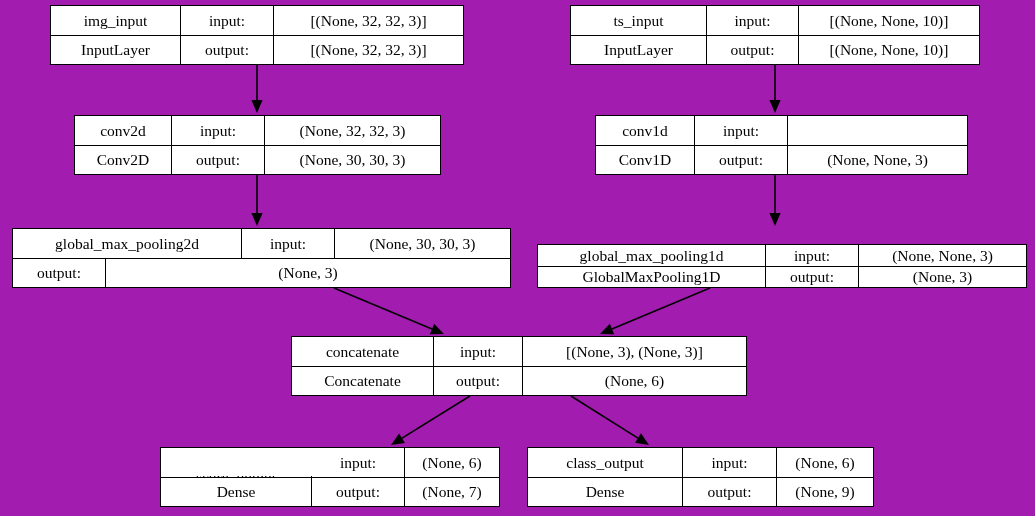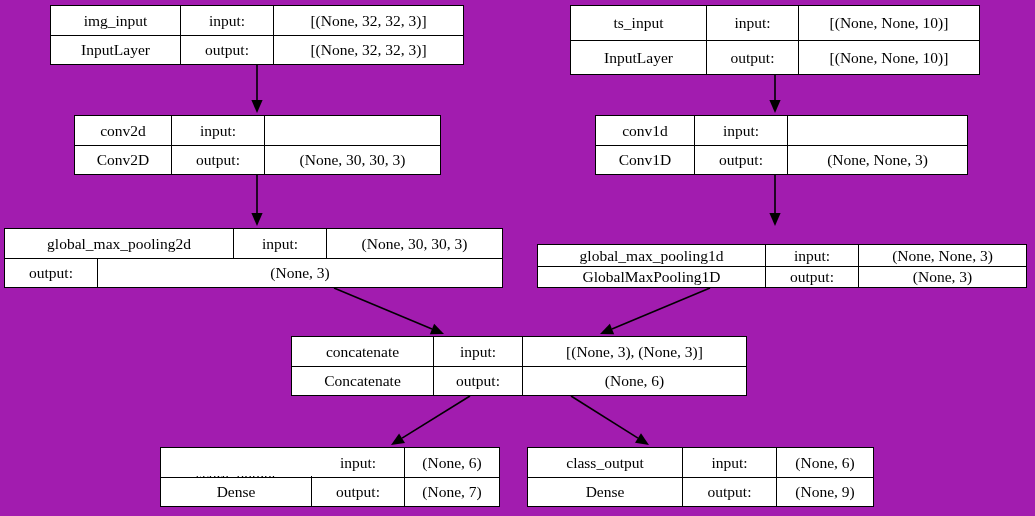--- a/index.html
+++ b/index.html
@@ -102,55 +102,56 @@
           <div class="cell name" style="width: 130px;">img_input</div>
           <div class="cell label" style="width: 93px;">input:</div>
           <div class="cell shape" style="flex: 1 1 auto;">[(None, 32, 32, 3)]</div>
         </div>
         <div class="node-row bottom">
           <div class="cell name" style="width: 130px;">InputLayer</div>
           <div class="cell label" style="width: 93px;">output:</div>
           <div class="cell shape" style="flex: 1 1 auto;">[(None, 32, 32, 3)]</div>
         </div>
       </div>
-      <div class="node" style="left: 570px; top: 5px; width: 410px; height: 70px; border-color: rgb(0, 0, 0);">
+      <div class="node" style="left: 570px; top: 5px; width: 410px; height: 60px; border-color: rgb(0, 0, 0);">
         <div class="node-row top">
           <div class="cell name" style="width: 136px;">ts_input</div>
           <div class="cell label" style="width: 92px;">input:</div>
           <div class="cell shape" style="flex: 1 1 auto;">[(None, None, 10)]</div>
         </div>
         <div class="node-row bottom">
           <div class="cell name" style="width: 136px;">InputLayer</div>
           <div class="cell label" style="width: 92px;">output:</div>
           <div class="cell shape" style="flex: 1 1 auto;">[(None, None, 10)]</div>
         </div>
       </div>
       <div class="node" style="left: 74px; top: 115px; width: 367px; height: 60px; border-color: rgb(0, 0, 0);">
         <div class="node-row top">
           <div class="cell name" style="width: 97px;">conv2d</div>
           <div class="cell label" style="width: 93px;">input:</div>
+          <div class="cell shape" style="flex: 1 1 auto;">(None, 32, 32, 3)</div>
         </div>
         <div class="node-row bottom">
           <div class="cell name" style="width: 97px;">Conv2D</div>
           <div class="cell label" style="width: 93px;">output:</div>
           <div class="cell shape" style="flex: 1 1 auto;">(None, 30, 30, 3)</div>
         </div>
       </div>
       <div class="node" style="left: 595px; top: 115px; width: 373px; height: 60px; border-color: rgb(0, 0, 0);">
         <div class="node-row top">
           <div class="cell name" style="width: 99px;">conv1d</div>
           <div class="cell label" style="width: 93px;">input:</div>
         </div>
         <div class="node-row bottom">
           <div class="cell name" style="width: 99px;">Conv1D</div>
           <div class="cell label" style="width: 93px;">output:</div>
           <div class="cell shape" style="flex: 1 1 auto;">(None, None, 3)</div>
         </div>
       </div>
-      <div class="node" style="left: 4px; top: 228px; width: 499px; height: 60px; border-color: rgb(0, 0, 0);">
+      <div class="node" style="left: 12px; top: 228px; width: 499px; height: 60px; border-color: rgb(0, 0, 0);">
         <div class="node-row top">
           <div class="cell name" style="width: 229px;">global_max_pooling2d</div>
           <div class="cell label" style="width: 93px;">input:</div>
           <div class="cell shape" style="flex: 1 1 auto;">(None, 30, 30, 3)</div>
         </div>
         <div class="node-row bottom">
           <div class="cell label" style="width: 93px;">output:</div>
           <div class="cell shape" style="flex: 1 1 auto;">(None, 3)</div>
         </div>
       </div>

